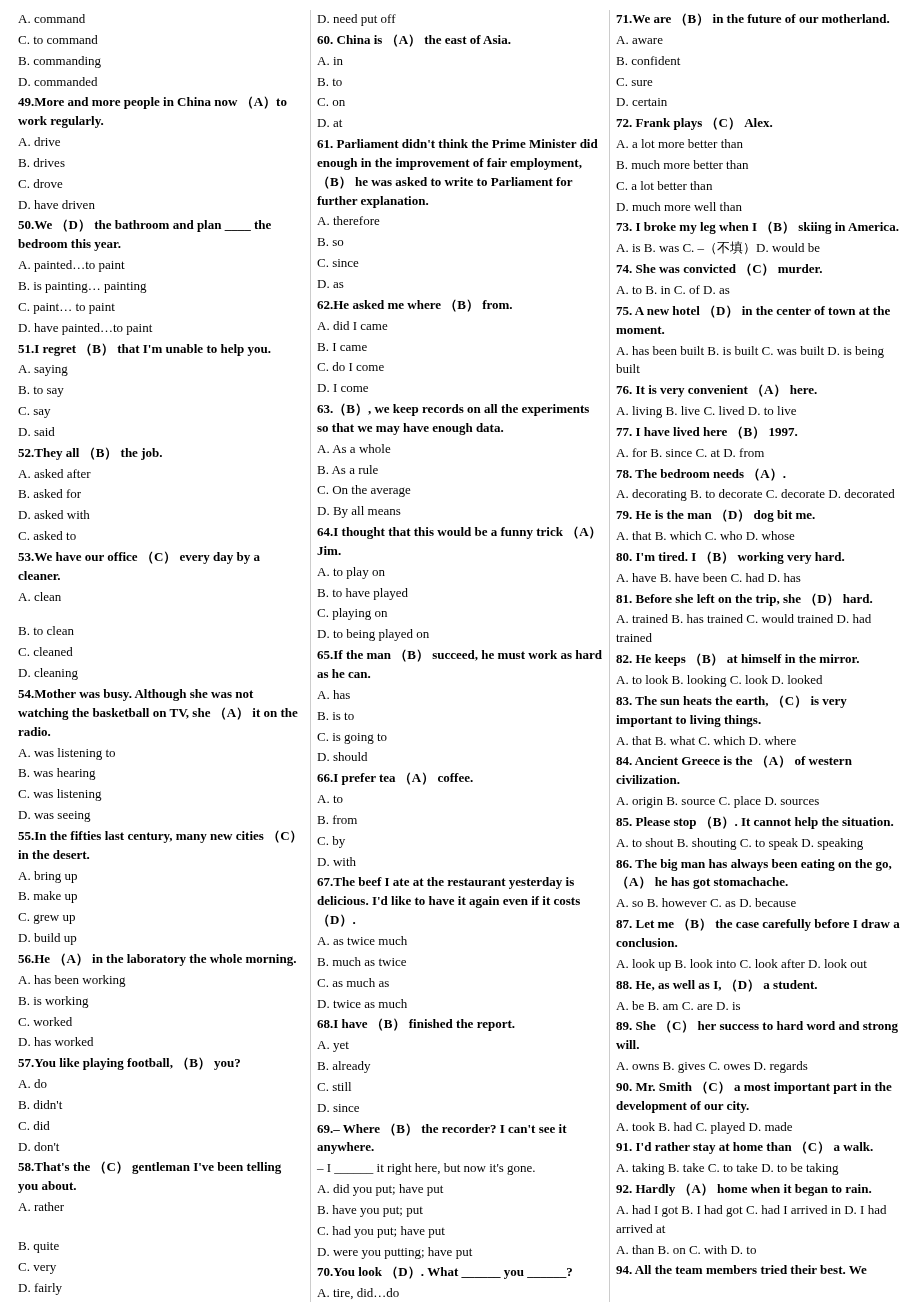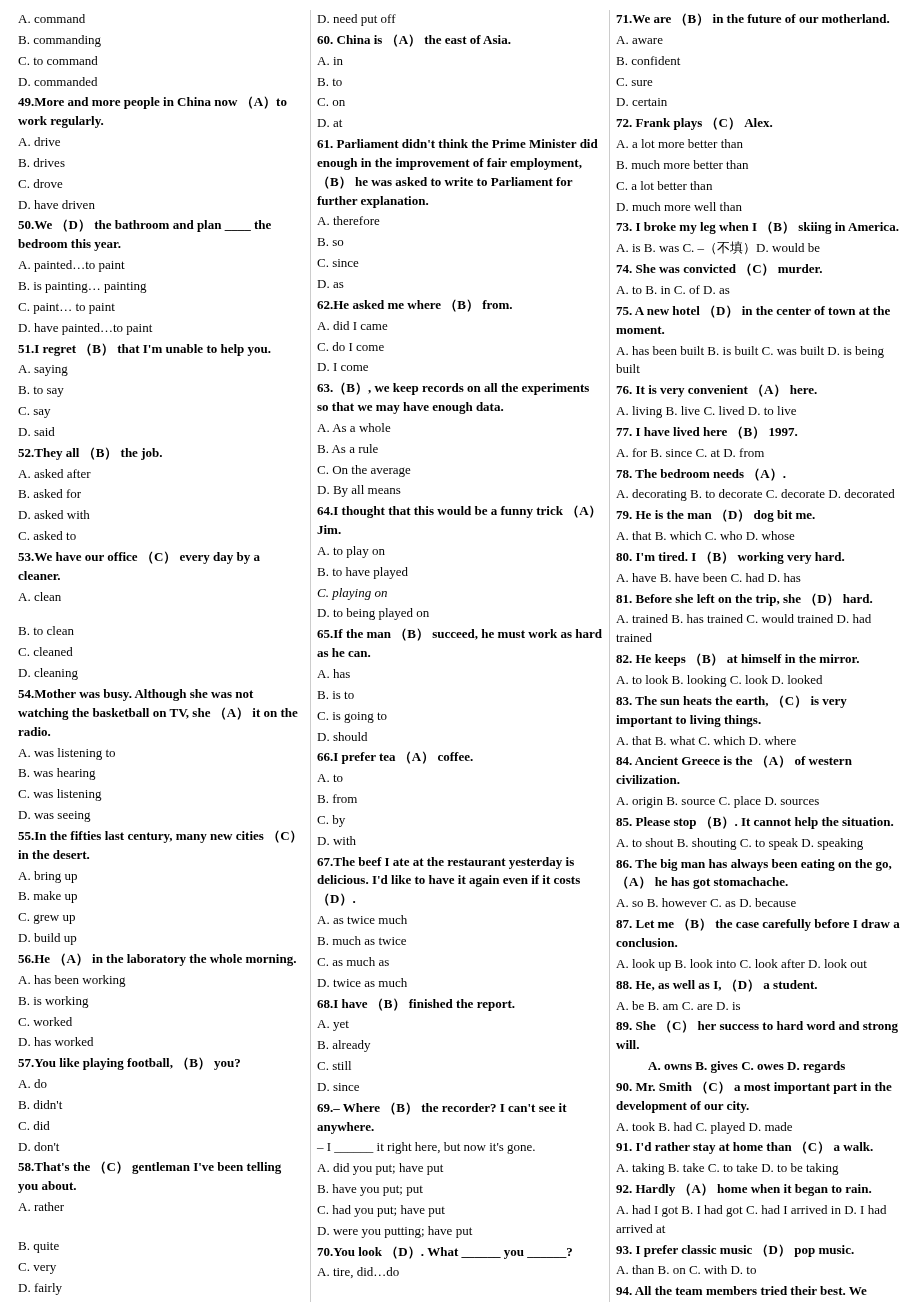--- a/index.html
+++ b/index.html
@@ -29,22 +29,22 @@
     }
   </style>
 </head>
 <body>
 
 <div class="page">
   <div class="columns">
 
     <div class="col" id="col1-render">
         <div style="margin-bottom: 2px; line-height: 1.45;"><span style="font-weight: normal;">A. command</span></div>
+        <div style="margin-bottom: 2px; line-height: 1.45;"><span style="font-weight: normal;">C. to command</span></div>
         <div style="margin-bottom: 2px; line-height: 1.45;"><span style="font-weight: normal;">B. commanding</span></div>
-        <div style="margin-bottom: 2px; line-height: 1.45;"><span style="font-weight: normal;">C. to command</span></div>
         <div style="margin-bottom: 2px; line-height: 1.45;"><span style="font-weight: normal;">D. commanded</span></div>
         <div style="margin-bottom: 2px; line-height: 1.45;"><span style="font-weight: bold;">49.More and more people in China now （A）to work regularly.</span></div>
         <div style="margin-bottom: 2px; line-height: 1.45;"><span style="font-weight: normal;">A. drive</span></div>
         <div style="margin-bottom: 2px; line-height: 1.45;"><span style="font-weight: normal;">B. drives</span></div>
         <div style="margin-bottom: 2px; line-height: 1.45;"><span style="font-weight: normal;">C. drove</span></div>
         <div style="margin-bottom: 2px; line-height: 1.45;"><span style="font-weight: normal;">D. have driven</span></div>
         <div style="margin-bottom: 2px; line-height: 1.45;"><span style="font-weight: bold;">50.We （D） the bathroom and plan ____ the bedroom this year.</span></div>
         <div style="margin-bottom: 2px; line-height: 1.45;"><span style="font-weight: normal;">A. painted…to paint</span></div>
         <div style="margin-bottom: 2px; line-height: 1.45;"><span style="font-weight: normal;">B. is painting… painting</span></div>
         <div style="margin-bottom: 2px; line-height: 1.45;"><span style="font-weight: normal;">C. paint… to paint</span></div>
@@ -99,31 +99,32 @@
         <div style="margin-bottom: 2px; line-height: 1.45;"><span style="font-weight: normal;">B. to</span></div>
         <div style="margin-bottom: 2px; line-height: 1.45;"><span style="font-weight: normal;">C. on</span></div>
         <div style="margin-bottom: 2px; line-height: 1.45;"><span style="font-weight: normal;">D. at</span></div>
         <div style="margin-bottom: 2px; line-height: 1.45;"><span style="font-weight: bold;">61. Parliament didn't think the Prime Minister did enough in the improvement of fair employment, （B） he was asked to write to Parliament for further explanation.</span></div>
         <div style="margin-bottom: 2px; line-height: 1.45;"><span style="font-weight: normal;">A. therefore</span></div>
         <div style="margin-bottom: 2px; line-height: 1.45;"><span style="font-weight: normal;">B. so</span></div>
         <div style="margin-bottom: 2px; line-height: 1.45;"><span style="font-weight: normal;">C. since</span></div>
         <div style="margin-bottom: 2px; line-height: 1.45;"><span style="font-weight: normal;">D. as</span></div>
         <div style="margin-bottom: 2px; line-height: 1.45;"><span style="font-weight: bold;">62.He asked me where （B） from.</span></div>
         <div style="margin-bottom: 2px; line-height: 1.45;"><span style="font-weight: normal;">A. did I came</span></div>
+        <div style="margin-bottom: 2px; line-height: 1.45;"><span style="font-weight: normal;">B. I came</span></div>
         <div style="margin-bottom: 2px; line-height: 1.45;"><span style="font-weight: normal;">C. do I come</span></div>
         <div style="margin-bottom: 2px; line-height: 1.45;"><span style="font-weight: normal;">D. I come</span></div>
         <div style="margin-bottom: 2px; line-height: 1.45;"><span style="font-weight: bold;">63.（B）, we keep records on all the experiments so that we may have enough data.</span></div>
         <div style="margin-bottom: 2px; line-height: 1.45;"><span style="font-weight: normal;">A. As a whole</span></div>
         <div style="margin-bottom: 2px; line-height: 1.45;"><span style="font-weight: normal; text-align: center;">B. As a rule</span></div>
         <div style="margin-bottom: 2px; line-height: 1.45;"><span style="font-weight: normal;">C. On the average</span></div>
         <div style="margin-bottom: 2px; line-height: 1.45;"><span style="font-weight: normal;">D. By all means</span></div>
         <div style="margin-bottom: 2px; line-height: 1.45;"><span style="font-weight: bold;">64.I thought that this would be a funny trick （A）Jim.</span></div>
         <div style="margin-bottom: 2px; line-height: 1.45;"><span style="font-weight: normal;">A. to play on</span></div>
         <div style="margin-bottom: 2px; line-height: 1.45;"><span style="font-weight: normal;">B. to have played</span></div>
-        <div style="margin-bottom: 2px; line-height: 1.45;"><span style="font-weight: normal; font-style: italic;">C. playing on</span></div>
+        <div style="margin-bottom: 2px; line-height: 1.45;"><span style="font-weight: normal;">C. playing on</span></div>
         <div style="margin-bottom: 2px; line-height: 1.45;"><span style="font-weight: normal;">D. to being played on</span></div>
         <div style="margin-bottom: 2px; line-height: 1.45;"><span style="font-weight: bold;">65.If the man （B） succeed, he must work as hard as he can.</span></div>
         <div style="margin-bottom: 2px; line-height: 1.45;"><span style="font-weight: normal;">A. has</span></div>
         <div style="margin-bottom: 2px; line-height: 1.45;"><span style="font-weight: normal;">B. is to</span></div>
         <div style="margin-bottom: 2px; line-height: 1.45;"><span style="font-weight: normal;">C. is going to</span></div>
         <div style="margin-bottom: 2px; line-height: 1.45;"><span style="font-weight: normal;">D. should</span></div>
         <div style="margin-bottom: 2px; line-height: 1.45;"><span style="font-weight: bold;">66.I prefer tea （A） coffee.</span></div>
         <div style="margin-bottom: 2px; line-height: 1.45;"><span style="font-weight: normal;">A. to</span></div>
         <div style="margin-bottom: 2px; line-height: 1.45;"><span style="font-weight: normal;">B. from</span></div>
         <div style="margin-bottom: 2px; line-height: 1.45;"><span style="font-weight: normal;">C. by</span></div>
@@ -185,25 +186,24 @@
         <div style="margin-bottom: 2px; line-height: 1.45;"><span style="font-weight: normal;">A. origin B. source C. place D. sources</span></div>
         <div style="margin-bottom: 2px; line-height: 1.45;"><span style="font-weight: bold;">85. Please stop （B）. It cannot help the situation.</span></div>
         <div style="margin-bottom: 2px; line-height: 1.45;"><span style="font-weight: normal;">A. to shout B. shouting C. to speak D. speaking</span></div>
         <div style="margin-bottom: 2px; line-height: 1.45;"><span style="font-weight: bold;">86. The big man has always been eating on the go, （A） he has got stomachache.</span></div>
         <div style="margin-bottom: 2px; line-height: 1.45;"><span style="font-weight: normal;">A. so B. however C. as D. because</span></div>
         <div style="margin-bottom: 2px; line-height: 1.45;"><span style="font-weight: bold;">87. Let me （B） the case carefully before I draw a conclusion.</span></div>
         <div style="margin-bottom: 2px; line-height: 1.45;"><span style="font-weight: normal;">A. look up B. look into C. look after D. look out</span></div>
         <div style="margin-bottom: 2px; line-height: 1.45;"><span style="font-weight: bold;">88. He, as well as I, （D） a student.</span></div>
         <div style="margin-bottom: 2px; line-height: 1.45;"><span style="font-weight: normal;">A. be B. am C. are D. is</span></div>
         <div style="margin-bottom: 2px; line-height: 1.45;"><span style="font-weight: bold;">89. She （C） her success to hard word and strong will.</span></div>
-        <div style="margin-bottom: 2px; line-height: 1.45;"><span style="font-weight: bold; margin-left: 32px;">A. owns B. gives C. owes D. regards</span></div>
+        <div style="margin-bottom: 2px; line-height: 1.45;"><span style="font-weight: normal;">A. owns B. gives C. owes D. regards</span></div>
         <div style="margin-bottom: 2px; line-height: 1.45;"><span style="font-weight: bold;">90. Mr. Smith （C） a most important part in the development of our city.</span></div>
         <div style="margin-bottom: 2px; line-height: 1.45;"><span style="font-weight: normal;">A. took B. had C. played D. made</span></div>
         <div style="margin-bottom: 2px; line-height: 1.45;"><span style="font-weight: bold;">91. I'd rather stay at home than （C） a walk.</span></div>
         <div style="margin-bottom: 2px; line-height: 1.45;"><span style="font-weight: normal;">A. taking B. take C. to take D. to be taking</span></div>
         <div style="margin-bottom: 2px; line-height: 1.45;"><span style="font-weight: bold;">92. Hardly （A） home when it began to rain.</span></div>
         <div style="margin-bottom: 2px; line-height: 1.45;"><span style="font-weight: normal;">A. had I got B. I had got C. had I arrived in D. I had arrived at</span></div>
-        <div style="margin-bottom: 2px; line-height: 1.45;"><span style="font-weight: bold;">93. I prefer classic music （D） pop music.</span></div>
         <div style="margin-bottom: 2px; line-height: 1.45;"><span style="font-weight: normal;">A. than B. on C. with D. to</span></div>
         <div style="margin-bottom: 2px; line-height: 1.45;"><span style="font-weight: bold;">94. All the team members tried their best. We</span></div>
       </div>
   </div>
 </div>
 
 </body></html>

